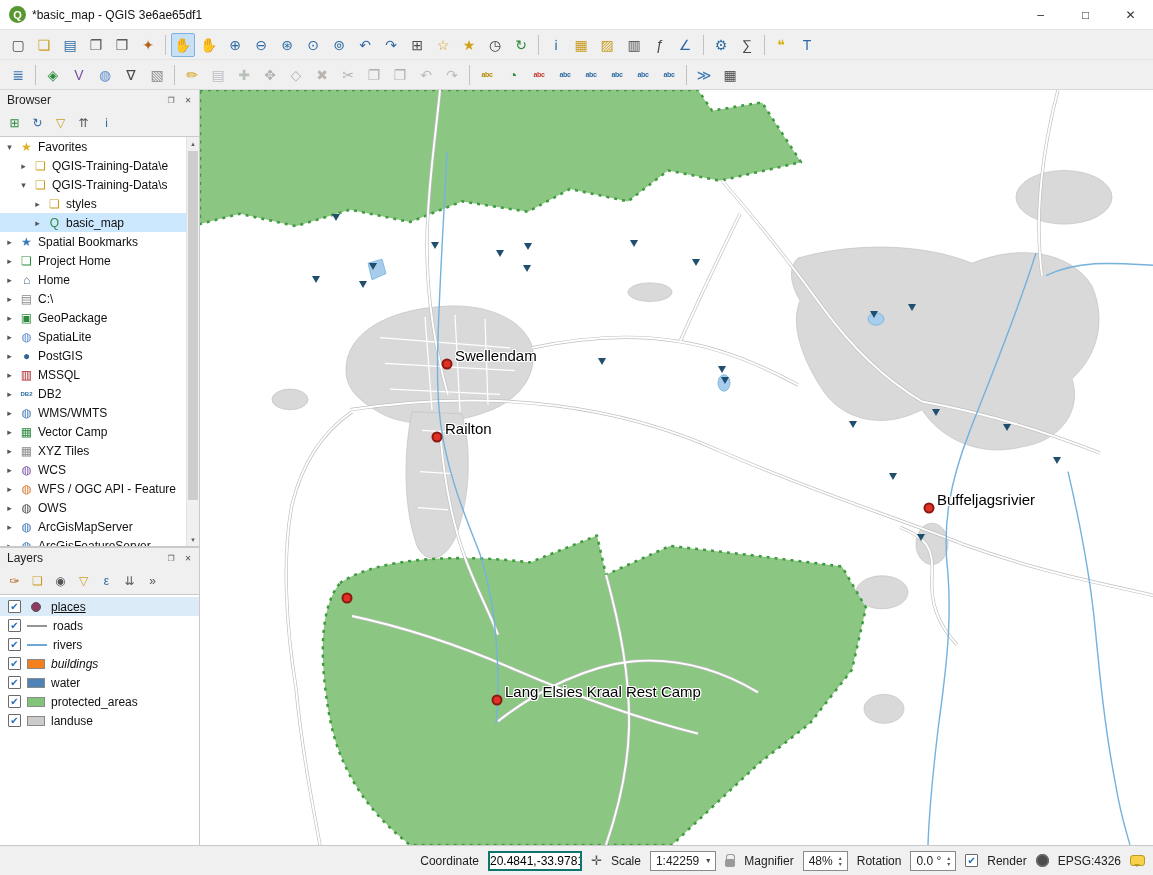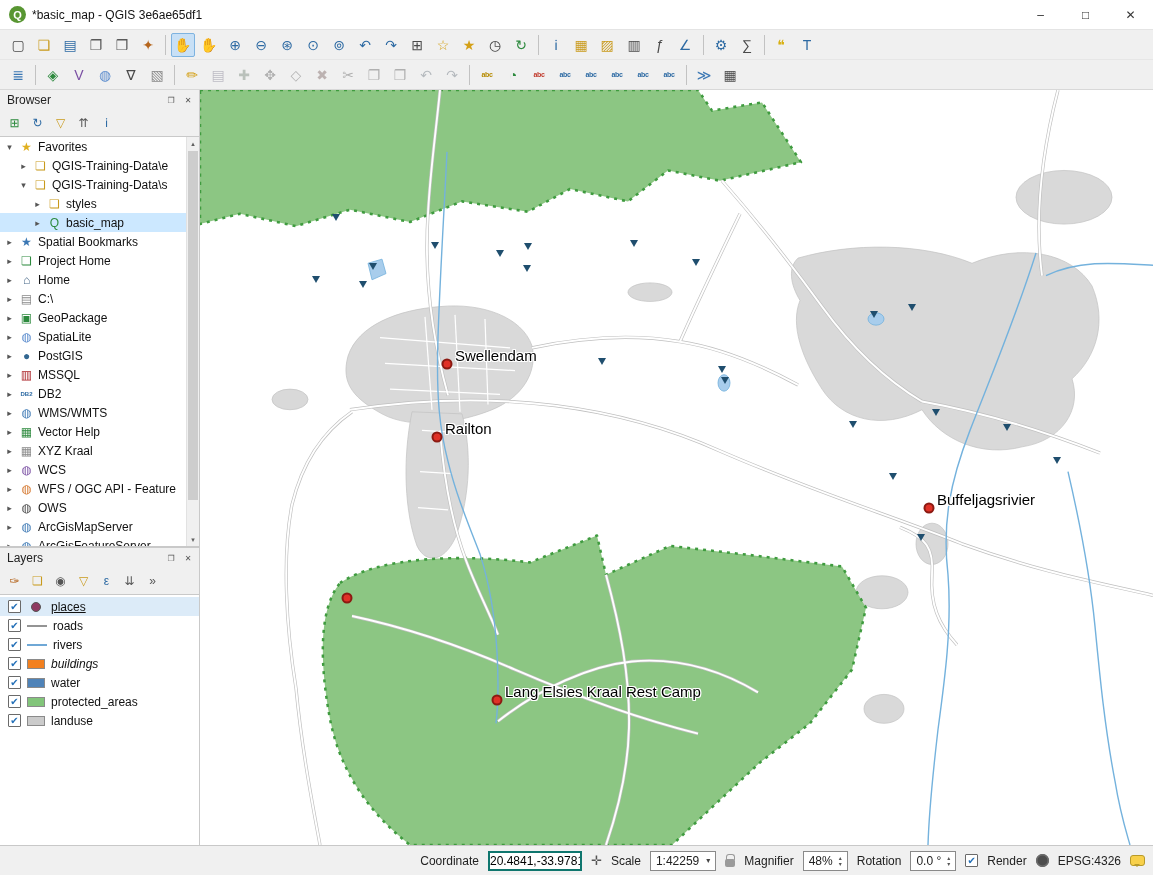--- a/index.html
+++ b/index.html
@@ -413,26 +413,26 @@
                 <span class="tree-label">DB2</span>
               </div>
               <div class="tree-row" style="padding-left: 4px;">
                 <span class="tree-exp exp-closed"></span>
                 <span class="tree-icon" style="color: rgb(60, 120, 180);">◍</span>
                 <span class="tree-label">WMS/WMTS</span>
               </div>
               <div class="tree-row" style="padding-left: 4px;">
                 <span class="tree-exp exp-closed"></span>
                 <span class="tree-icon" style="color: rgb(45, 138, 62);">▦</span>
-                <span class="tree-label">Vector Help</span>
+                <span class="tree-label">Vector Camp</span>
               </div>
               <div class="tree-row" style="padding-left: 4px;">
                 <span class="tree-exp exp-closed"></span>
                 <span class="tree-icon" style="color: rgb(138, 138, 138);">▦</span>
-                <span class="tree-label">XYZ Kraal</span>
+                <span class="tree-label">XYZ Tiles</span>
               </div>
               <div class="tree-row" style="padding-left: 4px;">
                 <span class="tree-exp exp-closed"></span>
                 <span class="tree-icon" style="color: rgb(122, 79, 163);">◍</span>
                 <span class="tree-label">WCS</span>
               </div>
               <div class="tree-row" style="padding-left: 4px;">
                 <span class="tree-exp exp-closed"></span>
                 <span class="tree-icon" style="color: rgb(212, 118, 44);">◍</span>
                 <span class="tree-label">WFS / OGC API - Feature</span>

